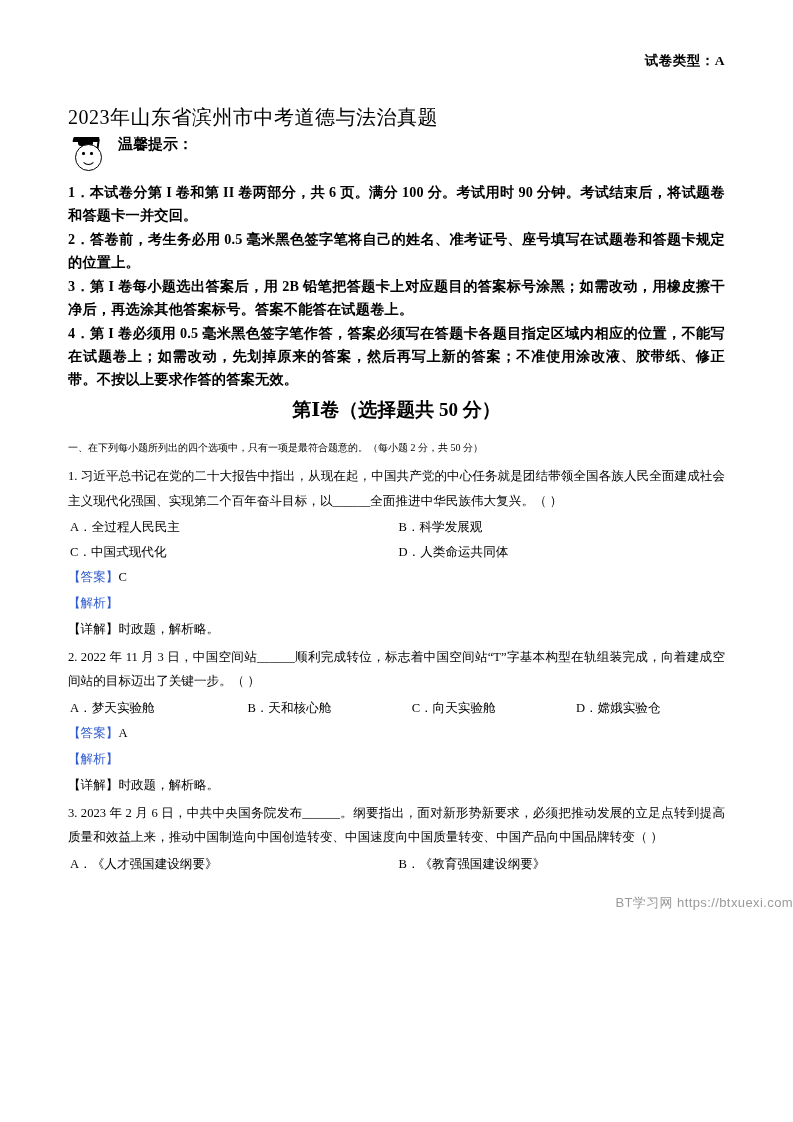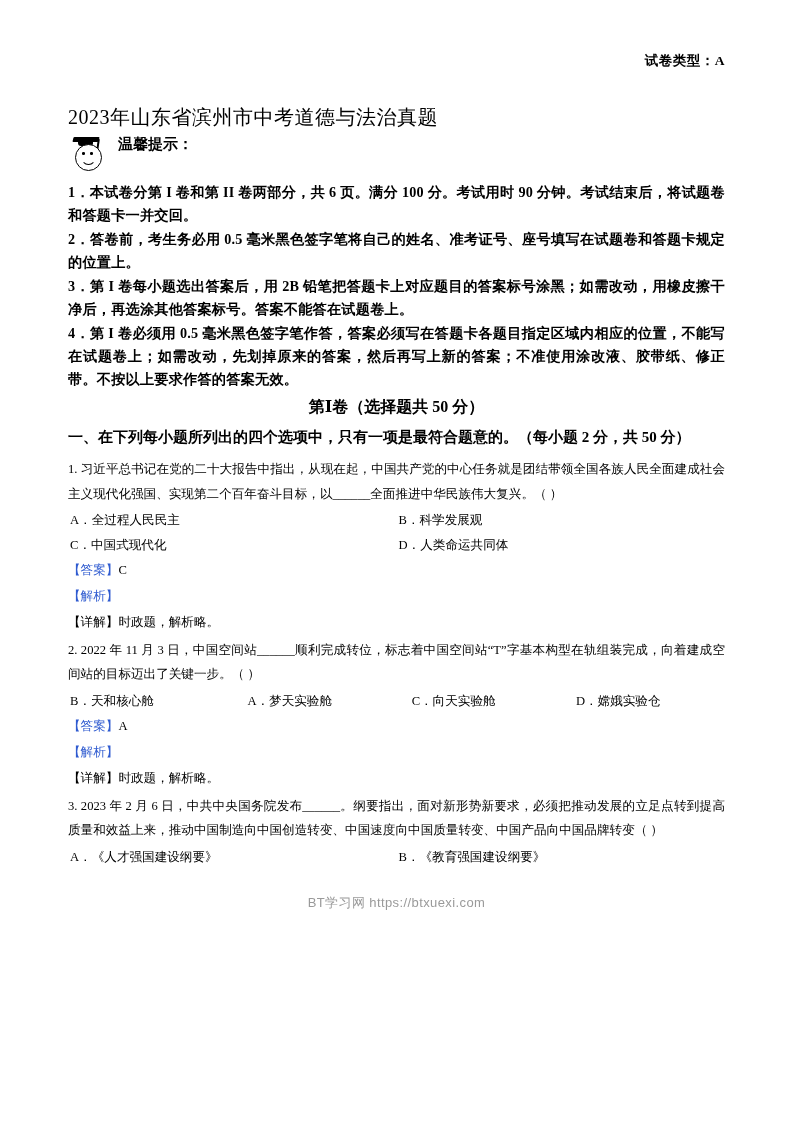--- a/index.html
+++ b/index.html
@@ -60,29 +60,29 @@
     font-weight: bold;
     line-height: 1.62;
     text-align: justify;
     letter-spacing: 0.2px;
   }
   .notice p {
     margin: 0 0 1px 0;
   }
   .section-head {
     text-align: center;
-    font-size: 16px;
+    font-size: 19px;
     font-weight: bold;
     margin: 6px 0 2px 0;
   }
   .section-sub {
-    font-size: 15px;
-    font-weight: bold;
+    font-size: 10px;
+    font-weight: normal;
     line-height: 1.6;
-    margin: 7px 0 8px 0;
+    margin: 17px 0 8px 0;
   }
   .q {
     margin-bottom: 2px;
   }
   .q-stem {
     font-size: 12.6px;
     line-height: 1.95;
     text-align: justify;
     margin: 0 0 2px 0;
   }
@@ -119,21 +119,21 @@
     color: #2f5bd0;
   }
   .tag-box {
     color: #2f5bd0;
   }
   .footer {
     position: absolute;
     left: 0;
     right: 0;
     bottom: 26px;
-    text-align: center;
+    text-align: right;
     color: #9a9a9a;
     font-size: 13px;
     font-family: "Liberation Sans", sans-serif;
     letter-spacing: 0.4px;
   }
   
   .cap {
     position: absolute;
     left: 3px;
     top: 0px;
@@ -248,22 +248,22 @@
       <div class="opt">D．人类命运共同体</div>
     </div>
     <p class="ans-line"><span class="tag">【答案】</span><span>C</span></p>
     <p class="ans-line"><span class="tag-box">【解析】</span></p>
     <p class="ans-line"><span>【详解】</span><span>时政题，解析略。</span></p>
   </div>
 
   <div class="q">
     <p class="q-stem">2. 2022 年 11 月 3 日，中国空间站______顺利完成转位，标志着中国空间站“T”字基本构型在轨组装完成，向着建成空间站的目标迈出了关键一步。（    ）</p>
     <div class="opts opts-4">
+      <div class="opt">A．梦天实验舱</div>
       <div class="opt">B．天和核心舱</div>
-      <div class="opt">A．梦天实验舱</div>
       <div class="opt">C．向天实验舱</div>
       <div class="opt">D．嫦娥实验仓</div>
     </div>
     <p class="ans-line"><span class="tag">【答案】</span><span>A</span></p>
     <p class="ans-line"><span class="tag-box">【解析】</span></p>
     <p class="ans-line"><span>【详解】</span><span>时政题，解析略。</span></p>
   </div>
 
   <div class="q">
     <p class="q-stem">3. 2023 年 2 月 6 日，中共中央国务院发布______。纲要指出，面对新形势新要求，必须把推动发展的立足点转到提高质量和效益上来，推动中国制造向中国创造转变、中国速度向中国质量转变、中国产品向中国品牌转变（    ）</p>

